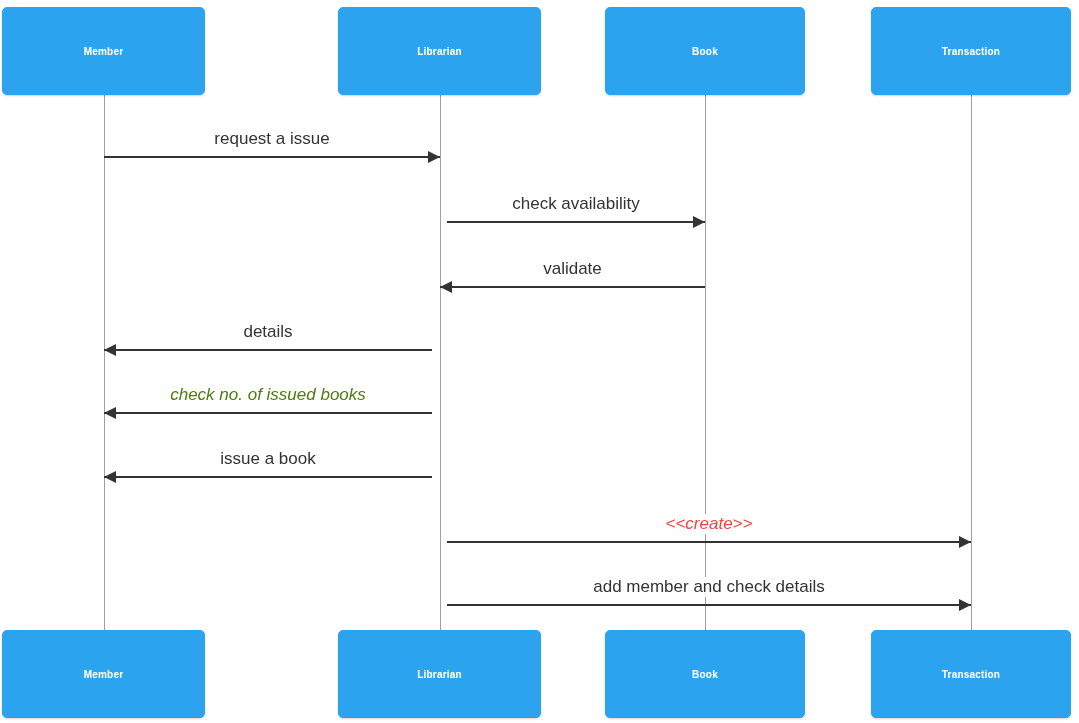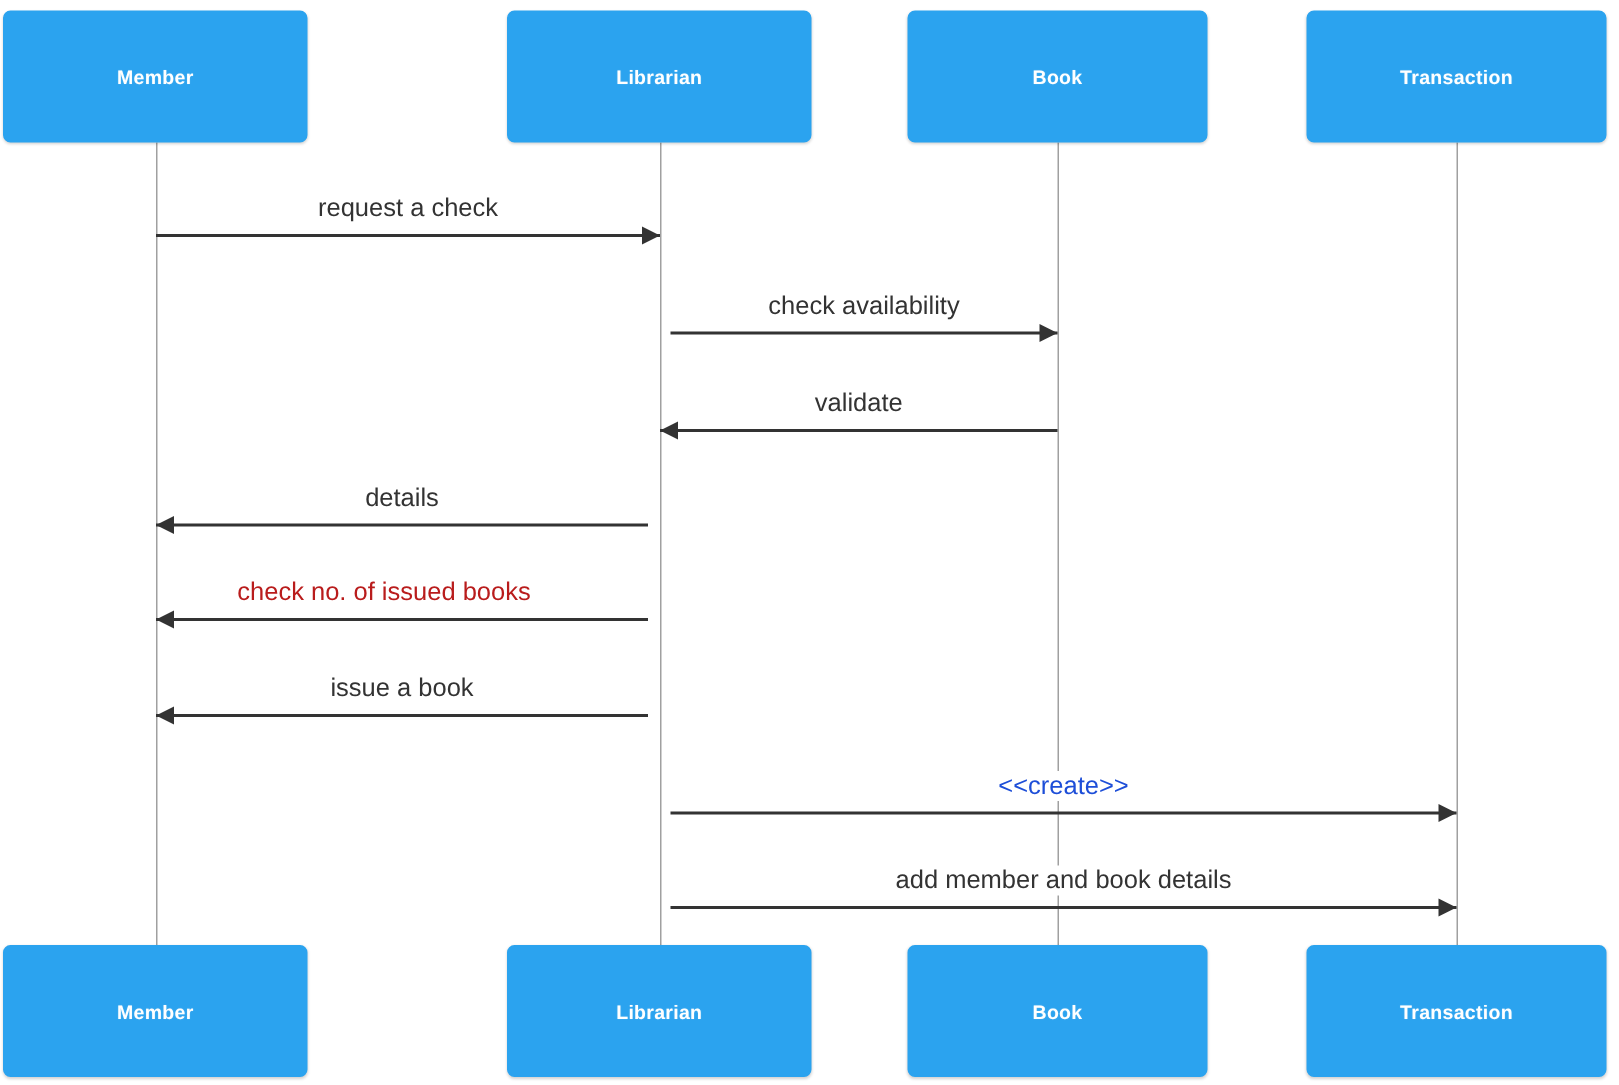--- a/index.html
+++ b/index.html
@@ -24,21 +24,21 @@
     border: 1px solid #2BA3EF;
     border-radius: 5px;
     display: flex;
     align-items: center;
     justify-content: center;
     box-shadow: 0 1px 2px rgba(0,0,0,0.18);
   }
   .actor-label {
     color: #ffffff;
     font-family: "Liberation Sans", sans-serif;
-    font-size: 13px;
+    font-size: 10px;
     font-weight: bold;
     letter-spacing: 0.2px;
     white-space: nowrap;
     text-shadow: 0 0 1px rgba(255,255,255,0.25);
   }
   .lifeline {
     position: absolute;
     width: 1px;
     background: #a0a0a0;
   }
@@ -75,42 +75,42 @@
 </head>
 <body>
 
 <div id="diagram">
     <div class="lifeline" style="left: 104px; top: 95px; height: 535px; background: rgb(160, 160, 160);"></div>
     <div class="lifeline" style="left: 440px; top: 95px; height: 535px; background: rgb(160, 160, 160);"></div>
     <div class="lifeline" style="left: 705px; top: 95px; height: 535px; background: rgb(160, 160, 160);"></div>
     <div class="lifeline" style="left: 971px; top: 95px; height: 535px; background: rgb(160, 160, 160);"></div>
     <div class="msg-line" style="left: 104px; top: 156px; width: 336px; background: rgb(51, 51, 51);"></div>
     <div class="msg-head right" style="top: 151px; left: 428px; border-left-color: rgb(51, 51, 51);"></div>
-    <div class="msg-label" style="left: 272px; top: 129px; color: rgb(51, 51, 51);">request a check</div>
+    <div class="msg-label" style="left: 272px; top: 129px; color: rgb(51, 51, 51);">request a issue</div>
     <div class="msg-line" style="left: 447px; top: 221px; width: 258px; background: rgb(51, 51, 51);"></div>
     <div class="msg-head right" style="top: 216px; left: 693px; border-left-color: rgb(51, 51, 51);"></div>
     <div class="msg-label" style="left: 576px; top: 194px; color: rgb(51, 51, 51); text-align: right;">check availability</div>
     <div class="msg-line" style="left: 440px; top: 286px; width: 265px; background: rgb(51, 51, 51);"></div>
     <div class="msg-head left" style="top: 281px; left: 440px; border-right-color: rgb(51, 51, 51);"></div>
     <div class="msg-label" style="left: 572.5px; top: 259px; color: rgb(51, 51, 51);">validate</div>
     <div class="msg-line" style="left: 104px; top: 349px; width: 328px; background: rgb(51, 51, 51);"></div>
     <div class="msg-head left" style="top: 344px; left: 104px; border-right-color: rgb(51, 51, 51);"></div>
     <div class="msg-label" style="left: 268px; top: 322px; color: rgb(51, 51, 51);">details</div>
     <div class="msg-line" style="left: 104px; top: 412px; width: 328px; background: rgb(51, 51, 51);"></div>
     <div class="msg-head left" style="top: 407px; left: 104px; border-right-color: rgb(51, 51, 51);"></div>
-    <div class="msg-label" style="left: 256px; top: 385px; color: #b91c1c;">check no. of issued books</div>
+    <div class="msg-label" style="left: 268px; top: 385px; color: #4d7c0f; font-style: italic;">check no. of issued books</div>
     <div class="msg-line" style="left: 104px; top: 476px; width: 328px; background: rgb(51, 51, 51);"></div>
     <div class="msg-head left" style="top: 471px; left: 104px; border-right-color: rgb(51, 51, 51);"></div>
     <div class="msg-label" style="left: 268px; top: 449px; color: rgb(51, 51, 51); text-align: right;">issue a book</div>
     <div class="msg-line" style="left: 447px; top: 541px; width: 524px; background: rgb(51, 51, 51);"></div>
     <div class="msg-head right" style="top: 536px; left: 959px; border-left-color: rgb(51, 51, 51);"></div>
-    <div class="msg-label" style="left: 709px; top: 514px; color: #1d4ed8;">&lt;&lt;create&gt;&gt;</div>
+    <div class="msg-label" style="left: 709px; top: 514px; color: #ef4444; font-style: italic;">&lt;&lt;create&gt;&gt;</div>
     <div class="msg-line" style="left: 447px; top: 604px; width: 524px; background: rgb(51, 51, 51);"></div>
     <div class="msg-head right" style="top: 599px; left: 959px; border-left-color: rgb(51, 51, 51);"></div>
-    <div class="msg-label" style="left: 709px; top: 577px; color: rgb(51, 51, 51);">add member and book details</div>
+    <div class="msg-label" style="left: 709px; top: 577px; color: rgb(51, 51, 51);">add member and check details</div>
     <div class="actor-box" style="left: 2px; top: 7px; width: 203px; height: 88px; background: rgb(43, 163, 239); border-color: rgb(43, 163, 239);">
       <span class="actor-label" style="color: rgb(255, 255, 255);">Member</span>
     </div>
     <div class="actor-box" style="left: 338px; top: 7px; width: 203px; height: 88px; background: rgb(43, 163, 239); border-color: rgb(43, 163, 239);">
       <span class="actor-label" style="color: rgb(255, 255, 255);">Librarian</span>
     </div>
     <div class="actor-box" style="left: 605px; top: 7px; width: 200px; height: 88px; background: rgb(43, 163, 239); border-color: rgb(43, 163, 239);">
       <span class="actor-label" style="color: rgb(255, 255, 255);">Book</span>
     </div>
     <div class="actor-box" style="left: 871px; top: 7px; width: 200px; height: 88px; background: rgb(43, 163, 239); border-color: rgb(43, 163, 239);">

